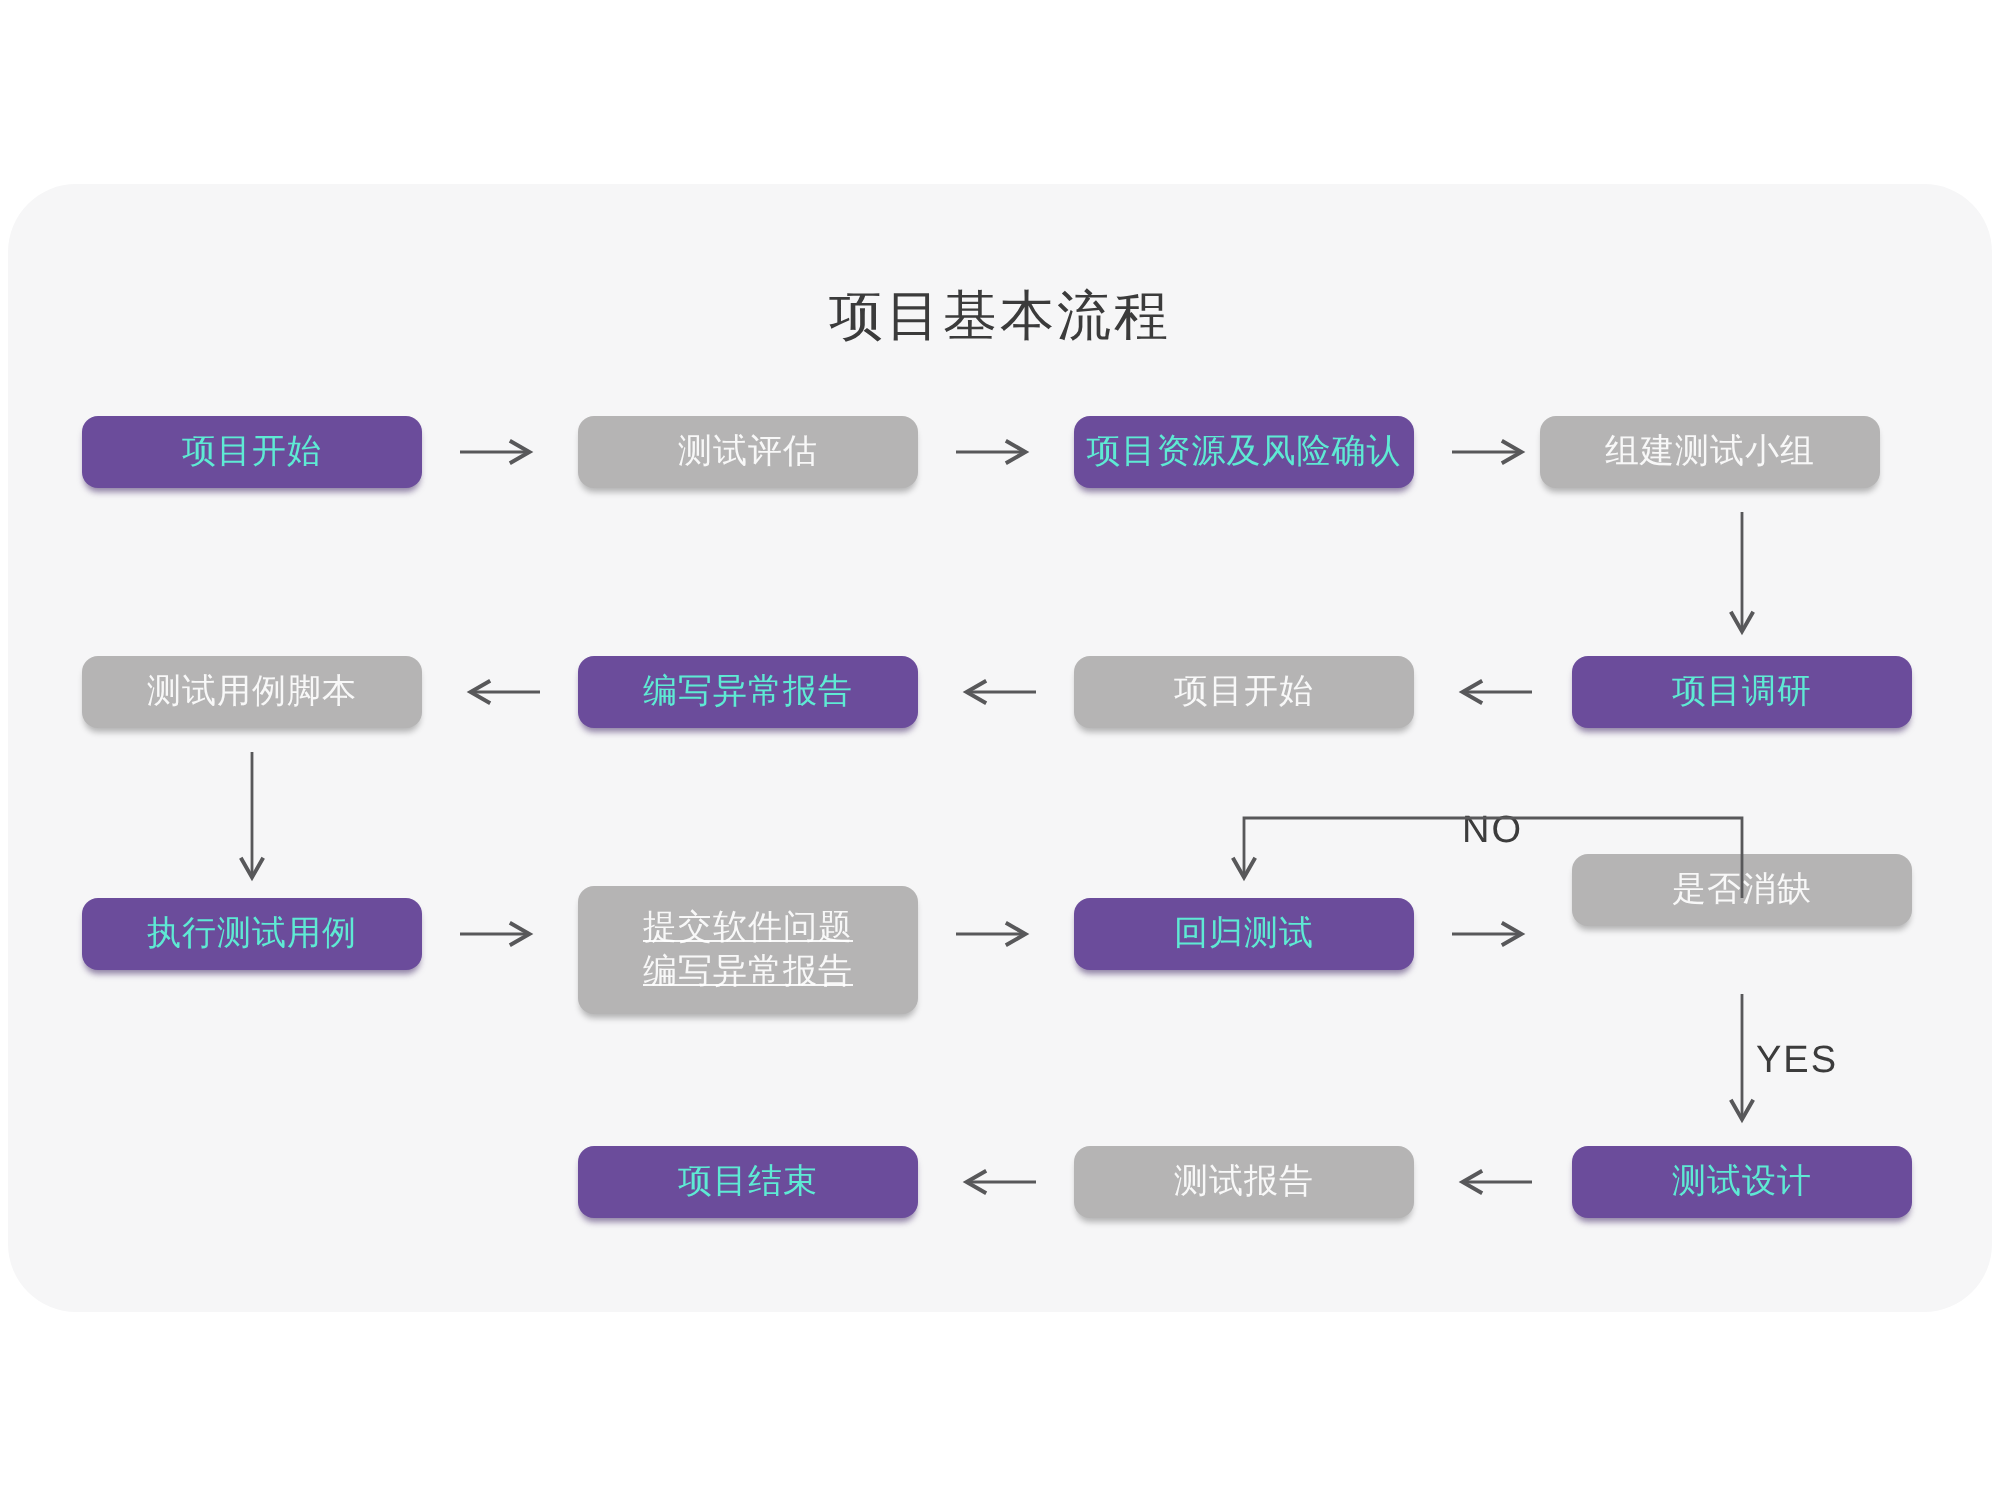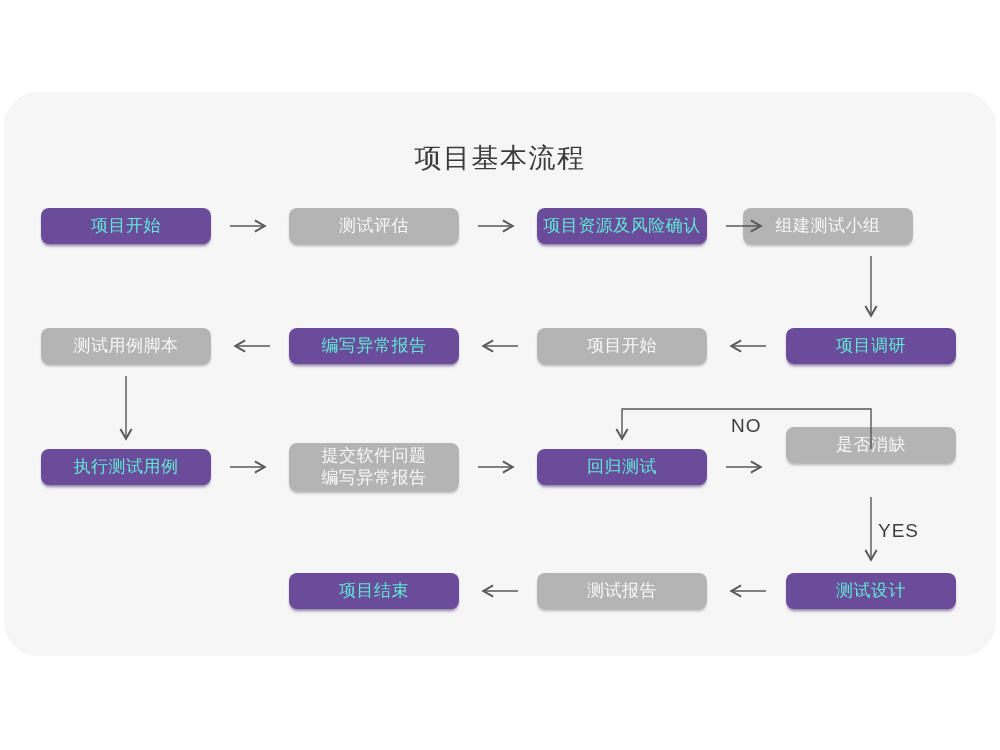--- a/index.html
+++ b/index.html
@@ -23,54 +23,54 @@
     letter-spacing:0.5px;
   }
   .node.purple{
     background:#6B4C9B;color:#5eead4;
     box-shadow:0 3px 3px -1px rgba(59,32,97,0.55);
   }
   .node.gray{
     background:#B5B4B4;color:rgba(255,255,255,0.9);
     box-shadow:0 3px 3px -1px rgba(0,0,0,0.28);
   }
-  .node.tall{height:48px;}
+  .node.tall{height:64px;text-decoration:underline;}
   .branch-label{
     position:absolute;font-size:19px;color:#3C3C3C;letter-spacing:1px;
   }
   #connectors{position:absolute;left:0;top:0;pointer-events:none;}
 </style>
 </head>
 <body>
 
 <div class="card"></div>
 
 <div class="title">项目基本流程</div>
 
 <div class="node purple" style="left:41px;top:208px">项目开始</div>
 <div class="node gray" style="left:289px;top:208px">测试评估</div>
 <div class="node purple" style="left:537px;top:208px">项目资源及风险确认</div>
-<div class="node gray" style="left:743px;top:208px">组建测试小组</div>
+<div class="node gray" style="left:770px;top:208px">组建测试小组</div>
 
 <div class="node purple" style="left:786px;top:328px">项目调研</div>
 <div class="node gray" style="left:537px;top:328px">项目开始</div>
 <div class="node purple" style="left:289px;top:328px">编写异常报告</div>
 <div class="node gray" style="left:41px;top:328px">测试用例脚本</div>
 
 <div class="node purple" style="left:41px;top:449px">执行测试用例</div>
 <div class="node gray tall" style="left:289px;top:443px">提交软件问题
 编写异常报告</div>
 <div class="node purple" style="left:537px;top:449px">回归测试</div>
 <div class="node gray" style="left:786px;top:427px">是否消缺</div>
 
 <div class="node purple" style="left:786px;top:573px">测试设计</div>
 <div class="node gray" style="left:537px;top:573px">测试报告</div>
 <div class="node purple" style="left:289px;top:573px">项目结束</div>
 
-<div class="branch-label" style="left:731px;top:415px">NO</div>
+<div class="branch-label" style="left:731px;top:405px">NO</div>
 <div class="branch-label" style="left:878px;top:520px">YES</div>
 
 <svg id="connectors" width="1000" height="750" viewBox="0 0 1000 750">
   <defs>
     <marker id="arrowhead" markerWidth="12" markerHeight="12" refX="7.5" refY="5" orient="auto">
       <path d="M1,1 L8,5 L1,9" fill="none" stroke="#58585A" stroke-width="1.4"></path>
     </marker>
   </defs>
   <g stroke="#58585A" stroke-width="1.4" fill="none">
 

